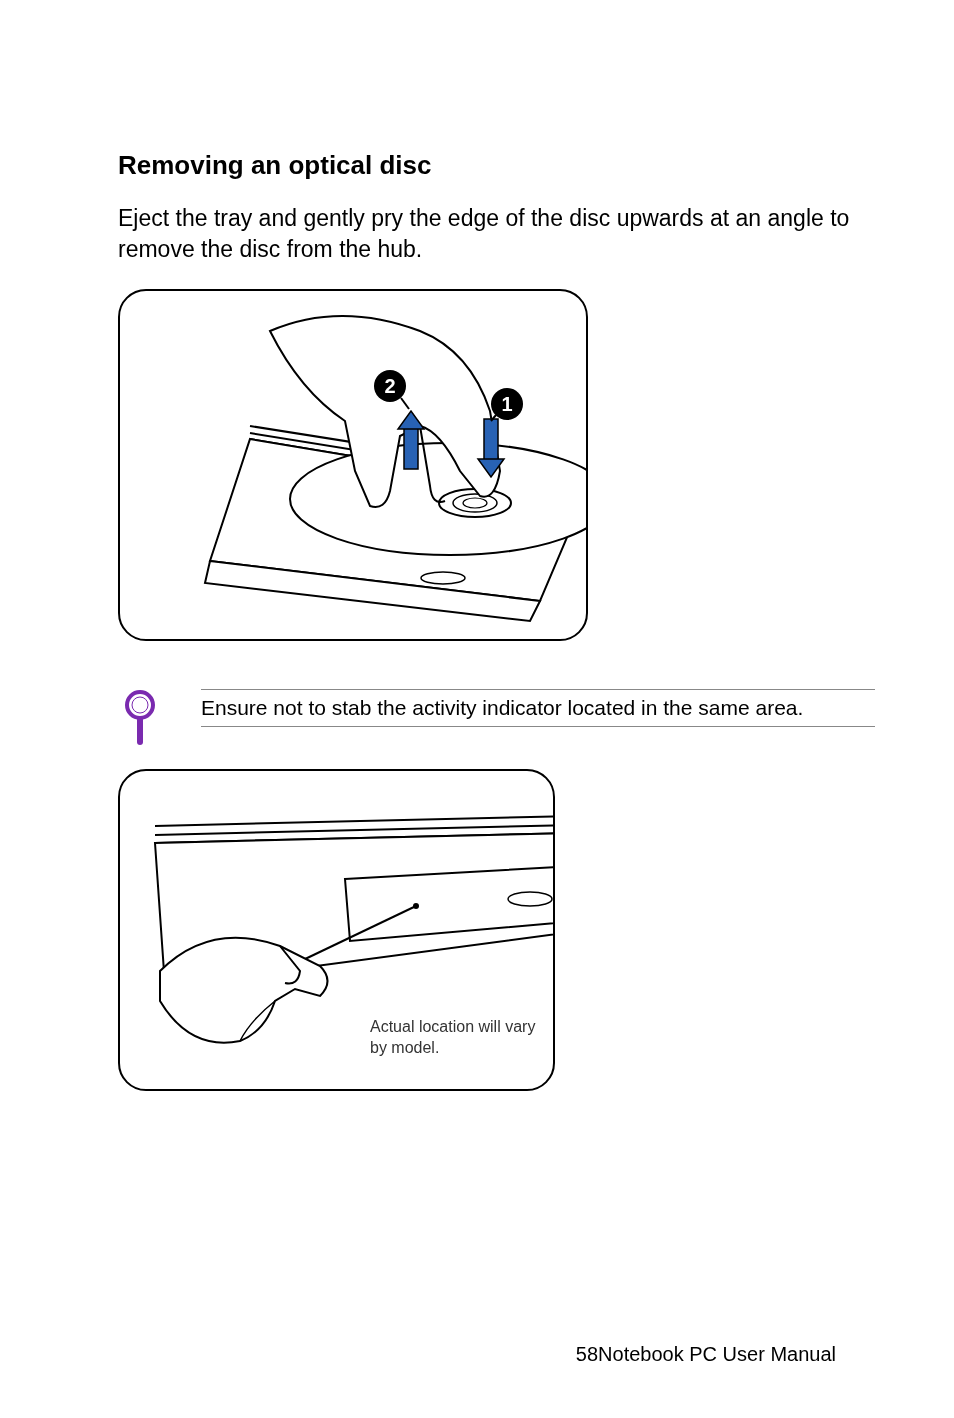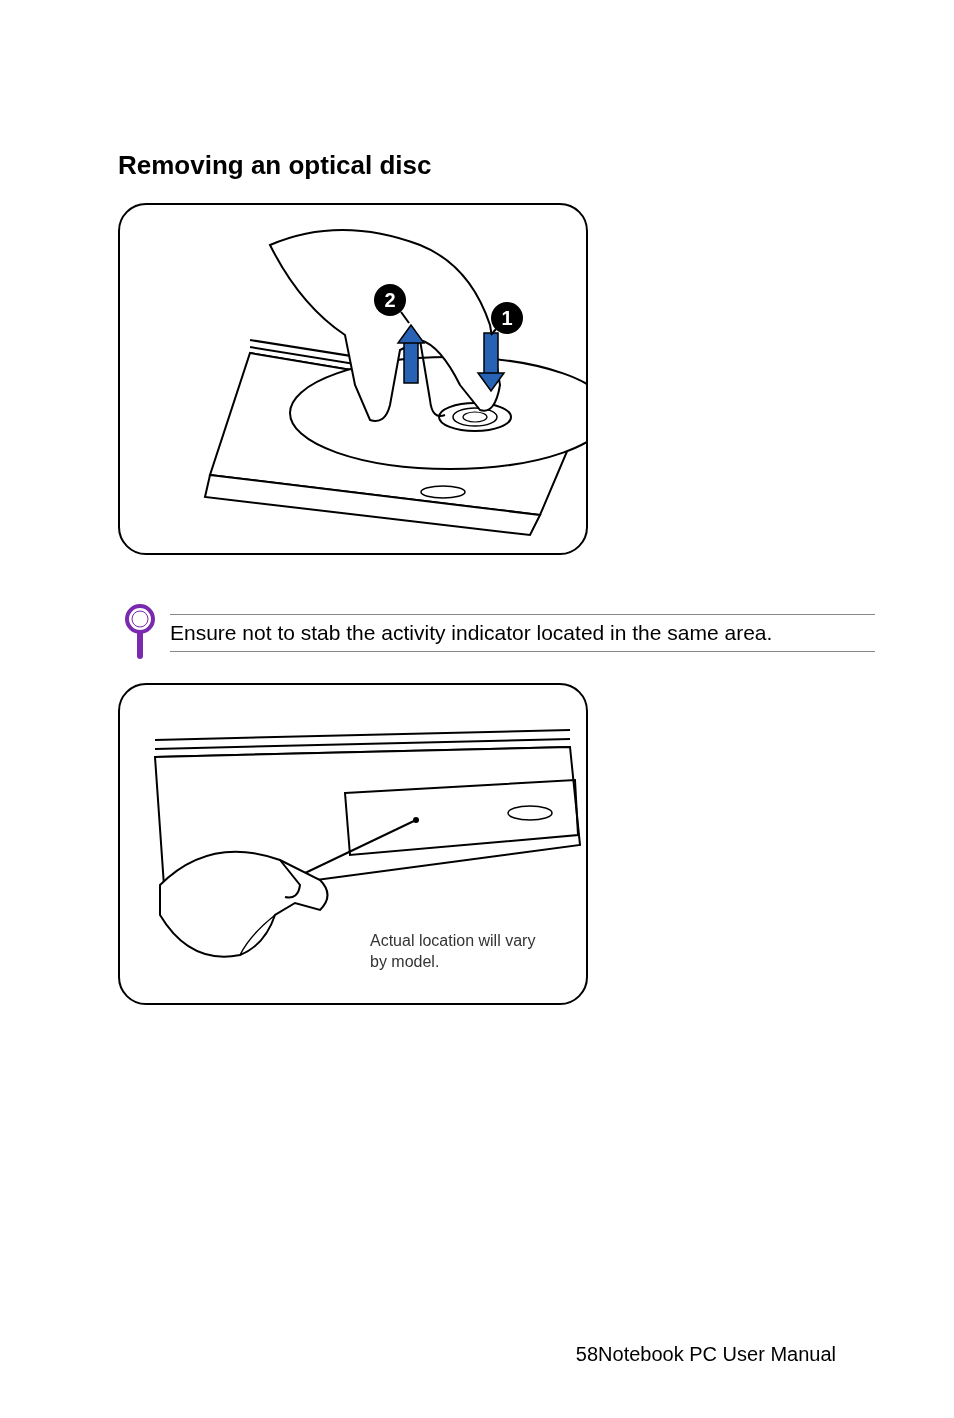--- a/index.html
+++ b/index.html
@@ -32,28 +32,28 @@
     position: relative;
     background: #fff;
     overflow: hidden;
   }
   .fig1 {
     width: 470px;
     height: 352px;
     margin-bottom: 48px;
   }
   .fig2 {
-    width: 470px;
+    width: 437px;
     height: 322px;
     margin-top: 8px;
   }
   .note-row {
     display: flex;
-    align-items: center;
-    gap: 8px;
+    align-items: flex-start;
+    gap: 39px;
     margin-bottom: 20px;
   }
   .note-icon {
     flex: 0 0 44px;
     height: 60px;
   }
   .note-lines {
     flex: 1;
     border-top: 1px solid #888;
     border-bottom: 1px solid #888;
@@ -75,20 +75,21 @@
     line-height: 1.3;
     color: #333;
   }
 </style>
 </head>
 <body>
 
 <div class="page">
 
   <div class="heading">Removing an optical disc</div>
+  <div class="body-text">Eject the tray and gently pry the edge of the disc upwards at an angle to remove the disc from the hub.</div>
 
   <div class="figure-box fig1">
     <svg viewBox="0 0 470 352" width="470" height="352">
 
       <line x1="130" y1="135" x2="465" y2="188" stroke="#000" stroke-width="2"></line>
       <line x1="130" y1="142" x2="465" y2="196" stroke="#000" stroke-width="2"></line>
       <line x1="130" y1="148" x2="465" y2="204" stroke="#000" stroke-width="2"></line>
 
       <polygon points="130,148 465,204 420,310 90,270" fill="#fff" stroke="#000" stroke-width="2"></polygon>
       <polygon points="90,270 420,310 410,330 85,292" fill="#fff" stroke="#000" stroke-width="2"></polygon>

